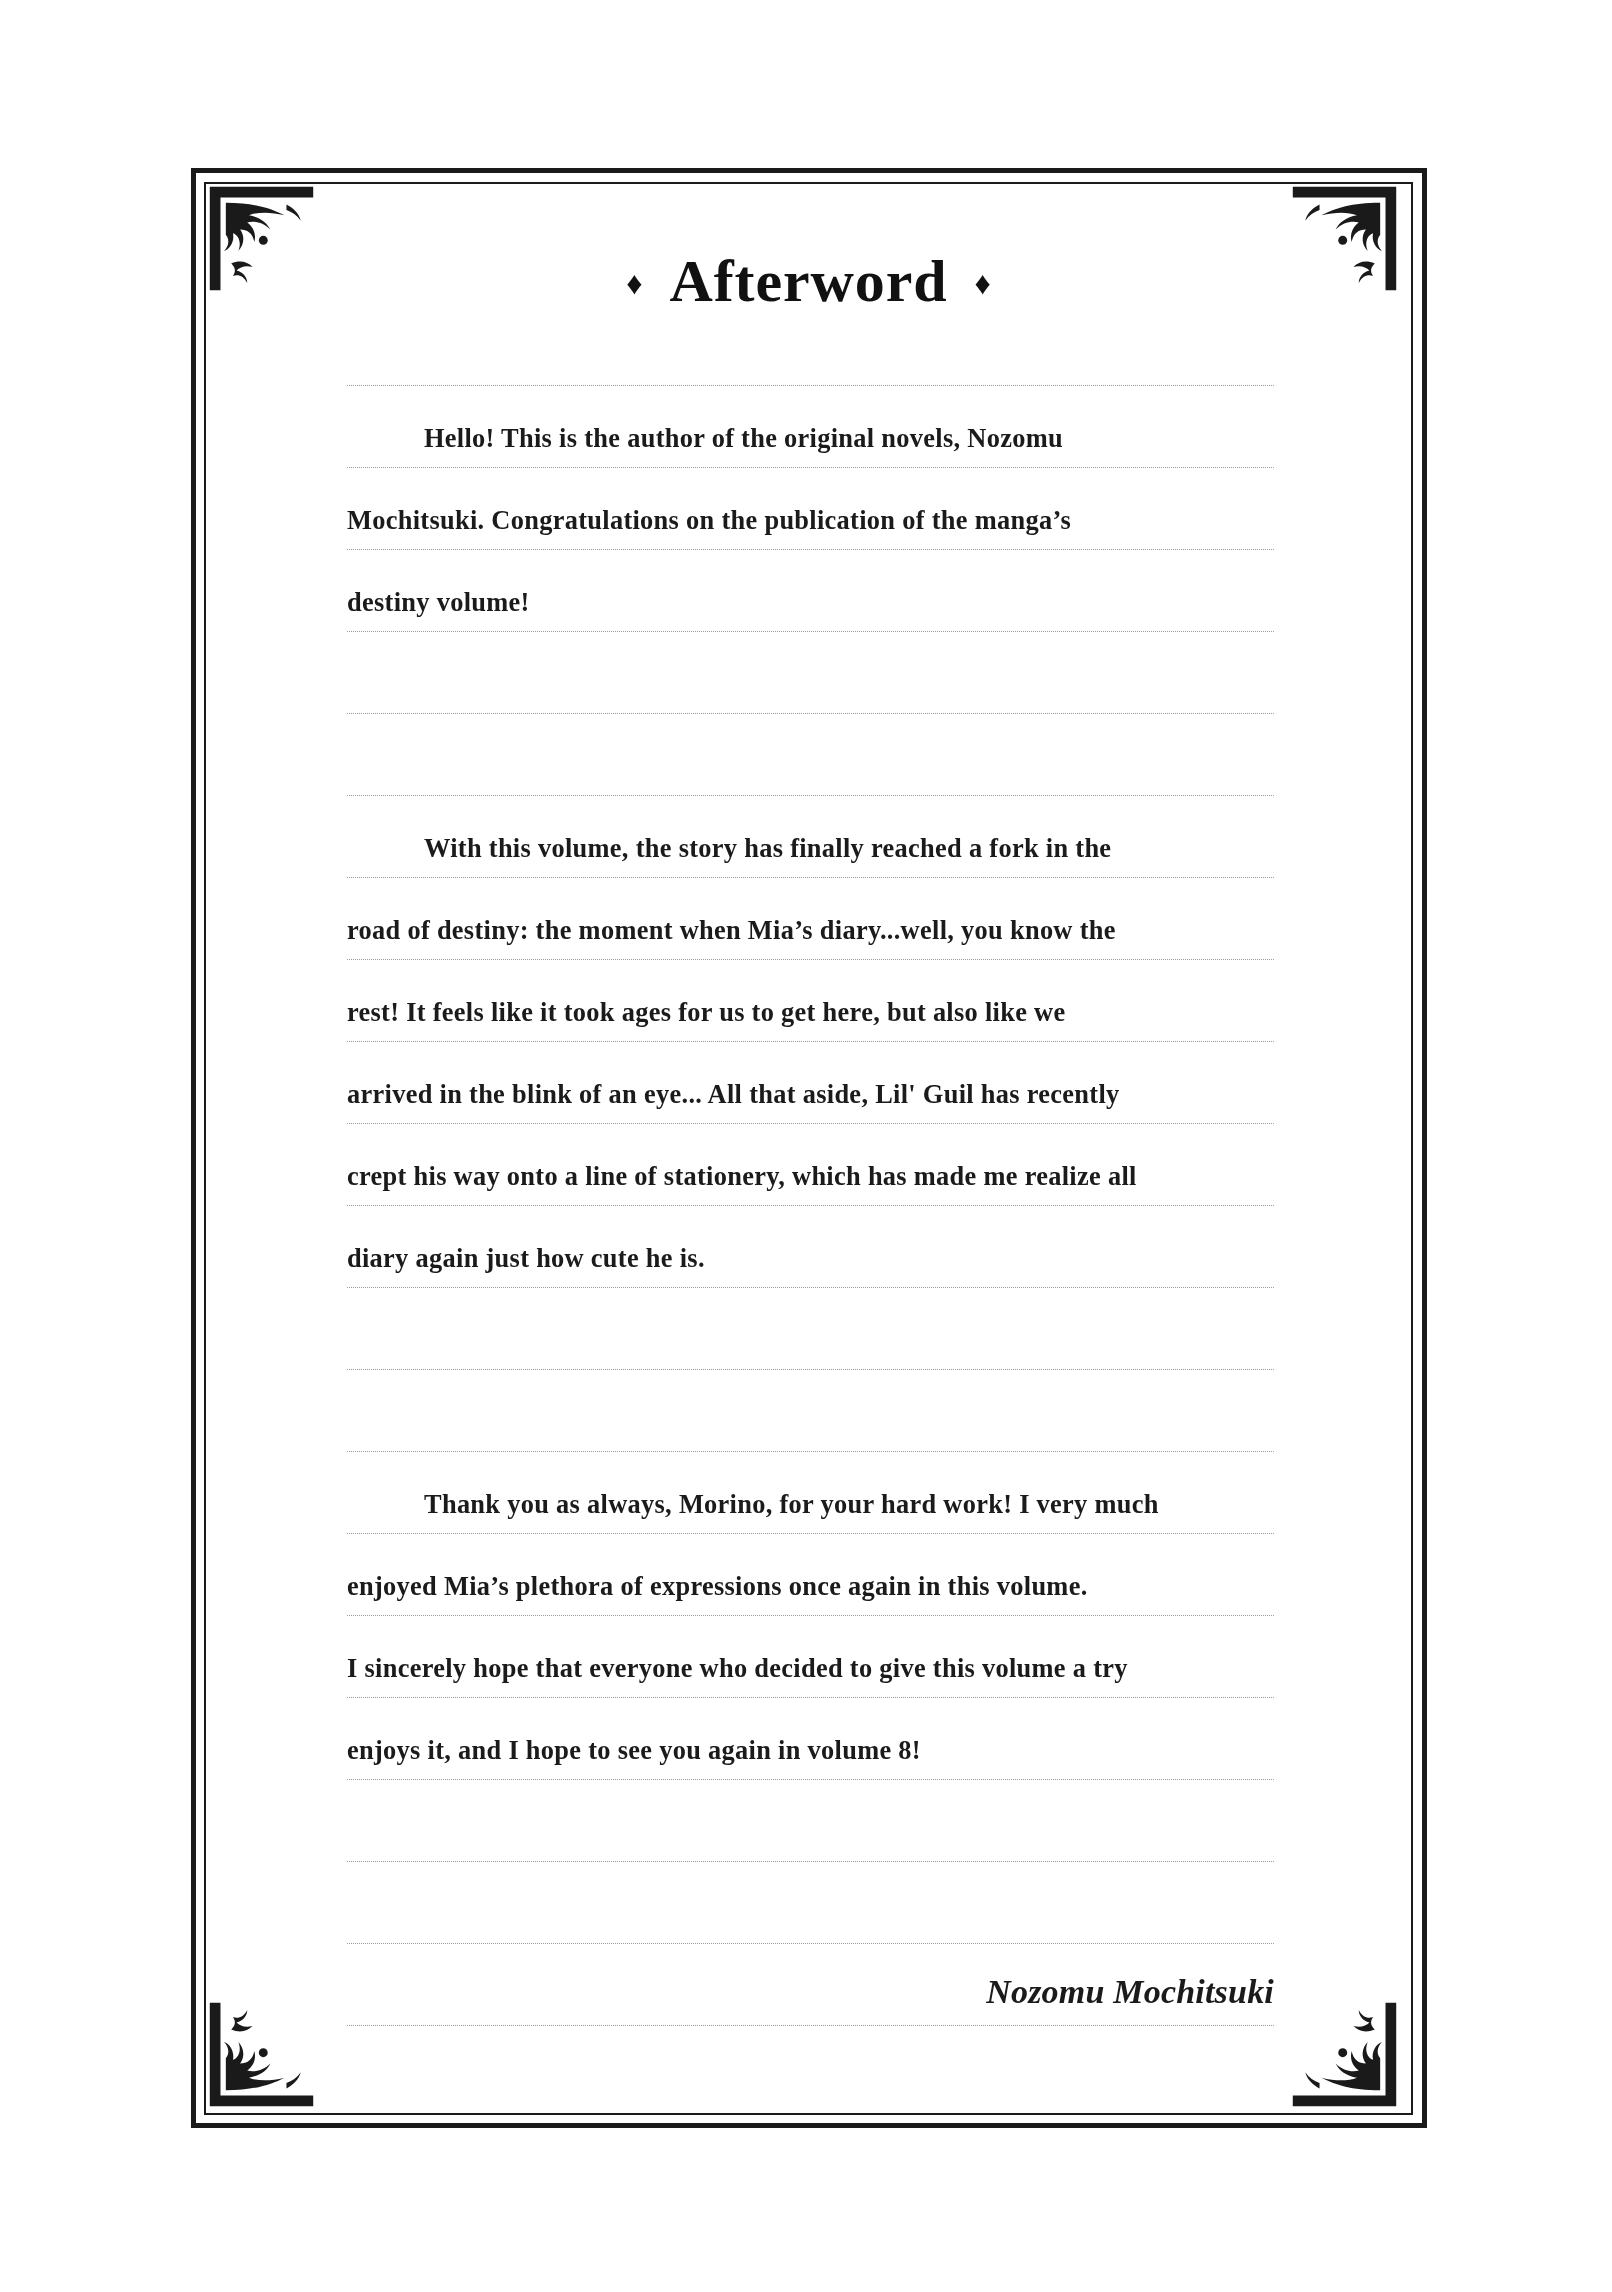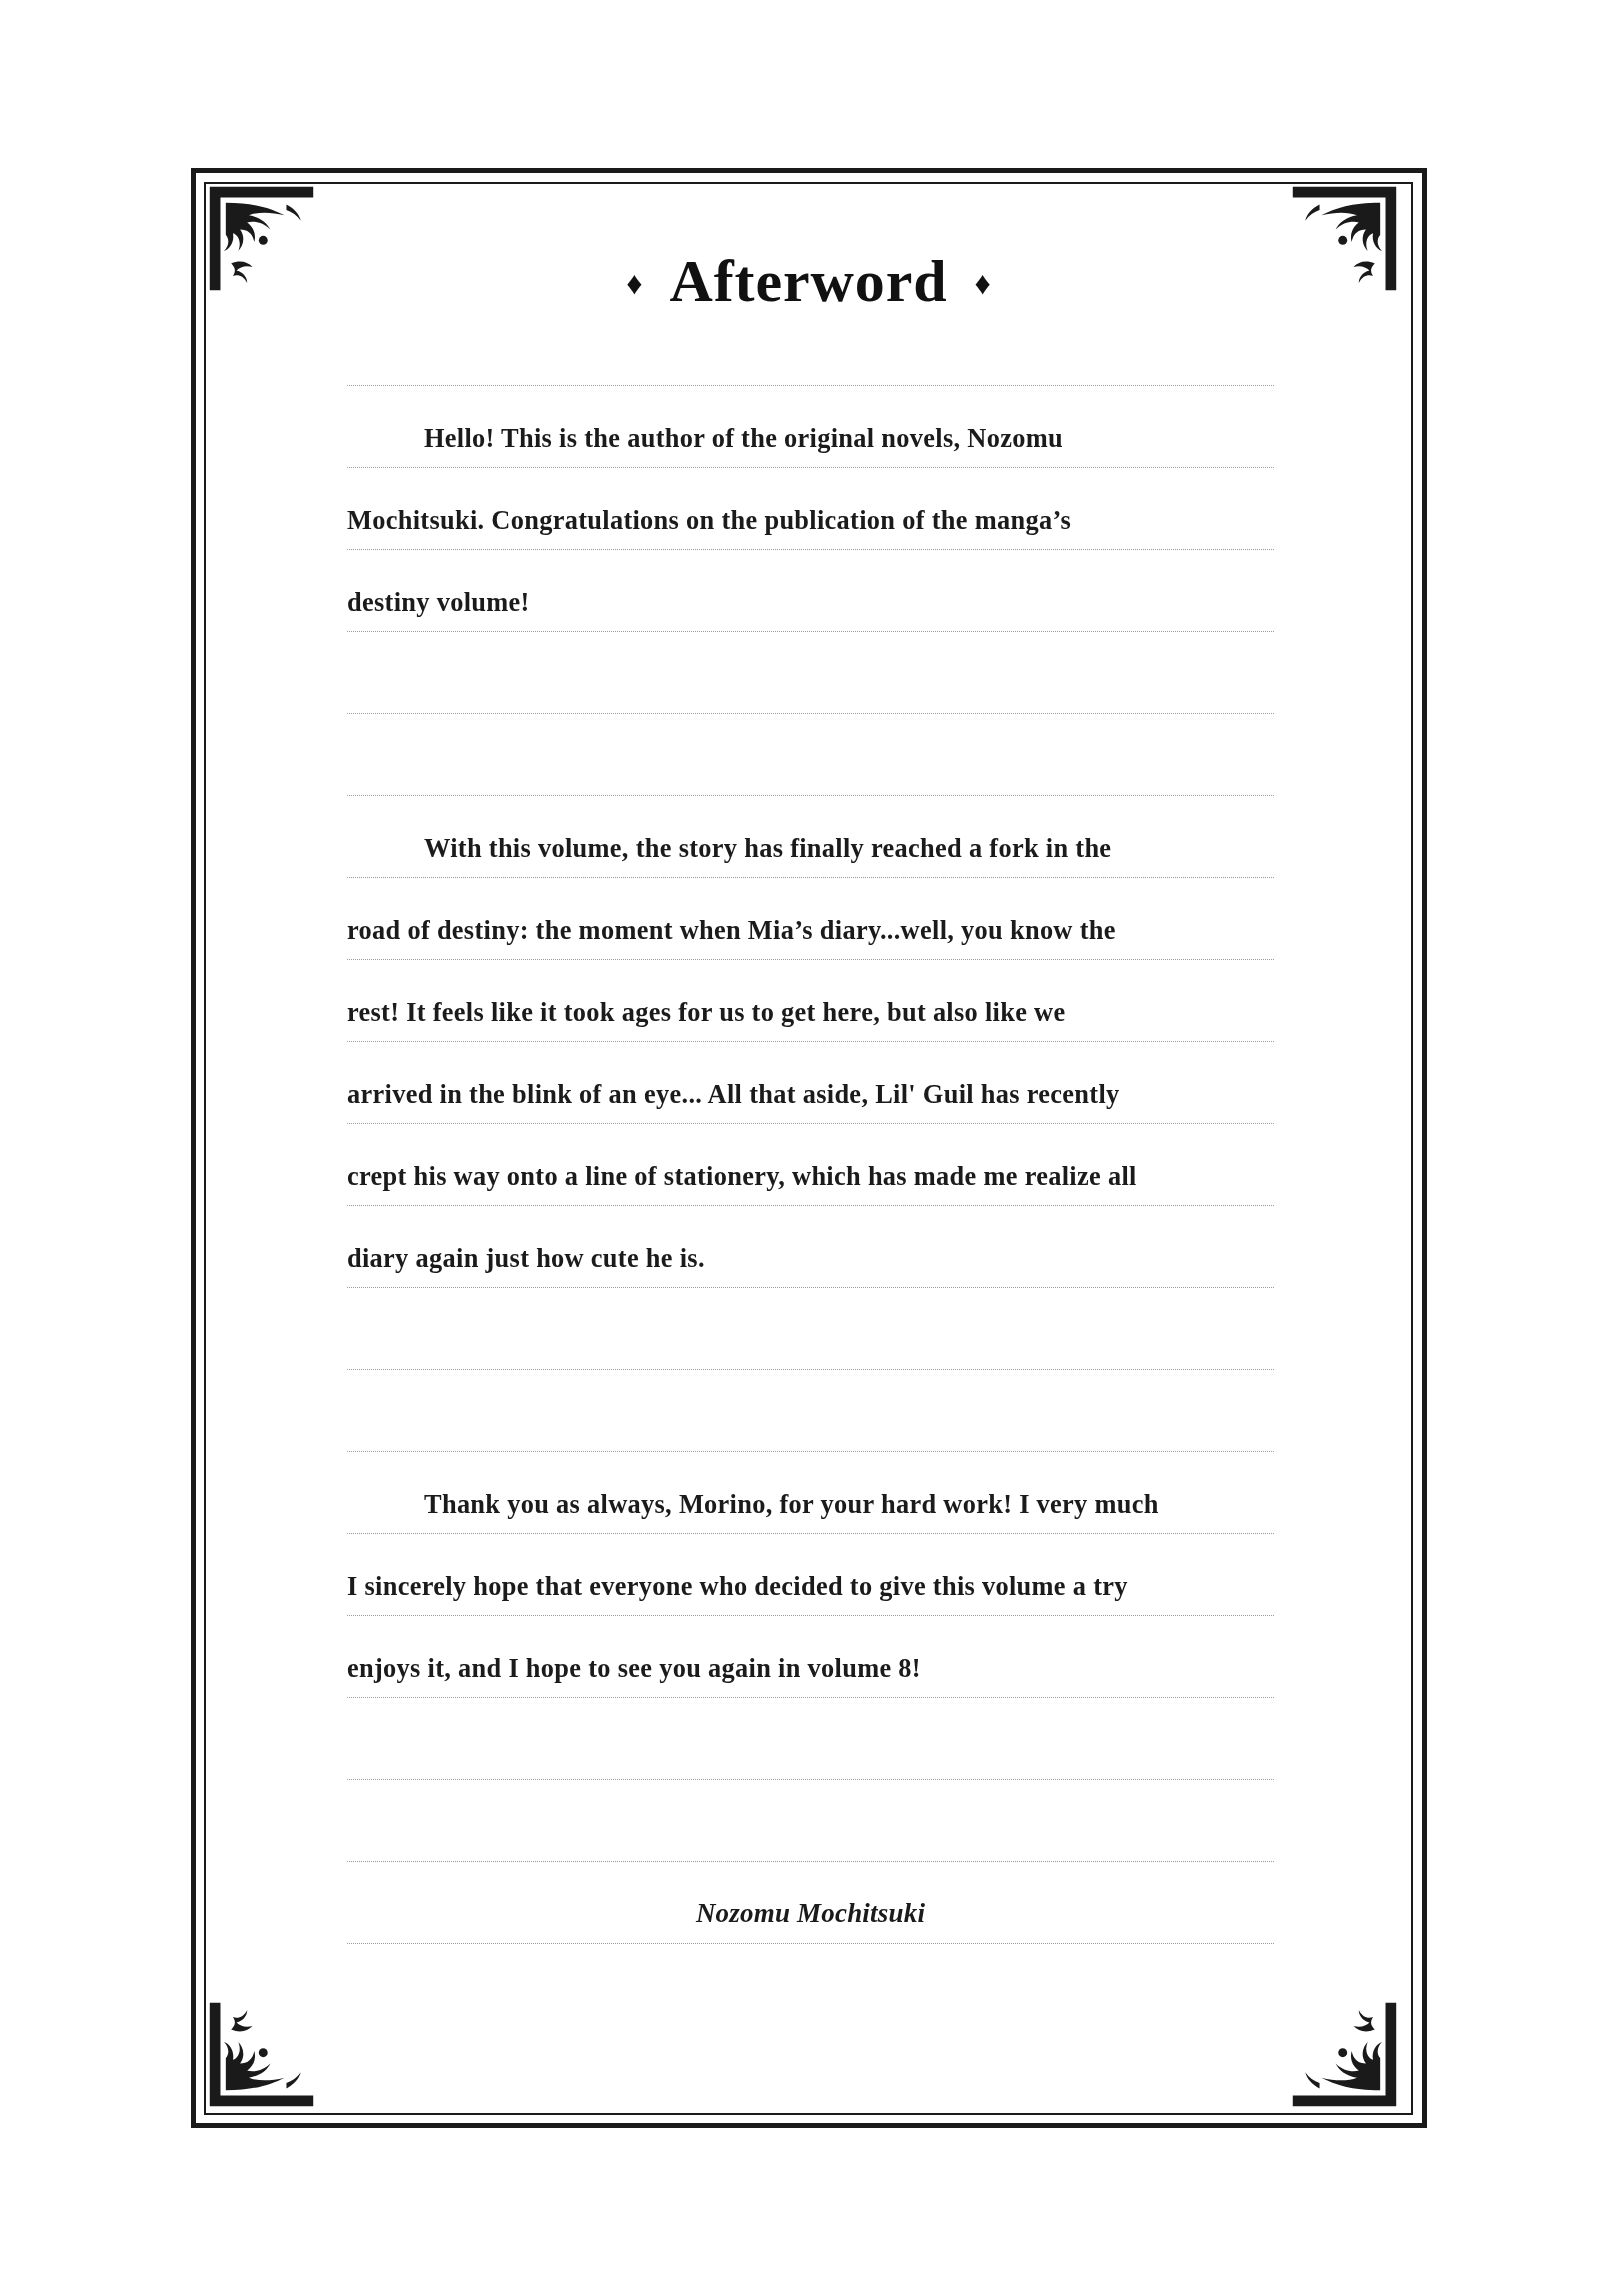--- a/index.html
+++ b/index.html
@@ -102,23 +102,23 @@
     bottom: 14.3px;
     width: 100%;
     font-size: 26.4px;
     line-height: 1.1;
     color: #1b1b1b;
     letter-spacing: 0.3px;
     white-space: pre;
   }
   .line.blank .txt { content: ""; }
   .line .txt.sig {
-    text-align: center;
+    text-align: right;
     font-style: italic;
-    font-size: 27px;
+    font-size: 34px;
     letter-spacing: 0.2px;
   }
   .line .txt.first {
     padding-left: 77px;
   }
   .topline {
     border-top: 1.8px dotted #9a9a9a;
   }
 </style>
 </head>
@@ -209,20 +209,23 @@
       <div class="line blank">
         <span class="txt"></span>
       </div>
       <div class="line blank">
         <span class="txt"></span>
       </div>
       <div class="line">
         <span class="txt first">Thank you as always, Morino, for your hard work! I very much</span>
       </div>
       <div class="line">
+        <span class="txt">enjoyed Mia’s plethora of expressions once again in this volume.</span>
+      </div>
+      <div class="line">
         <span class="txt">I sincerely hope that everyone who decided to give this volume a try</span>
       </div>
       <div class="line">
         <span class="txt">enjoys it, and I hope to see you again in volume 8!</span>
       </div>
       <div class="line blank">
         <span class="txt"></span>
       </div>
       <div class="line blank">
         <span class="txt"></span>

